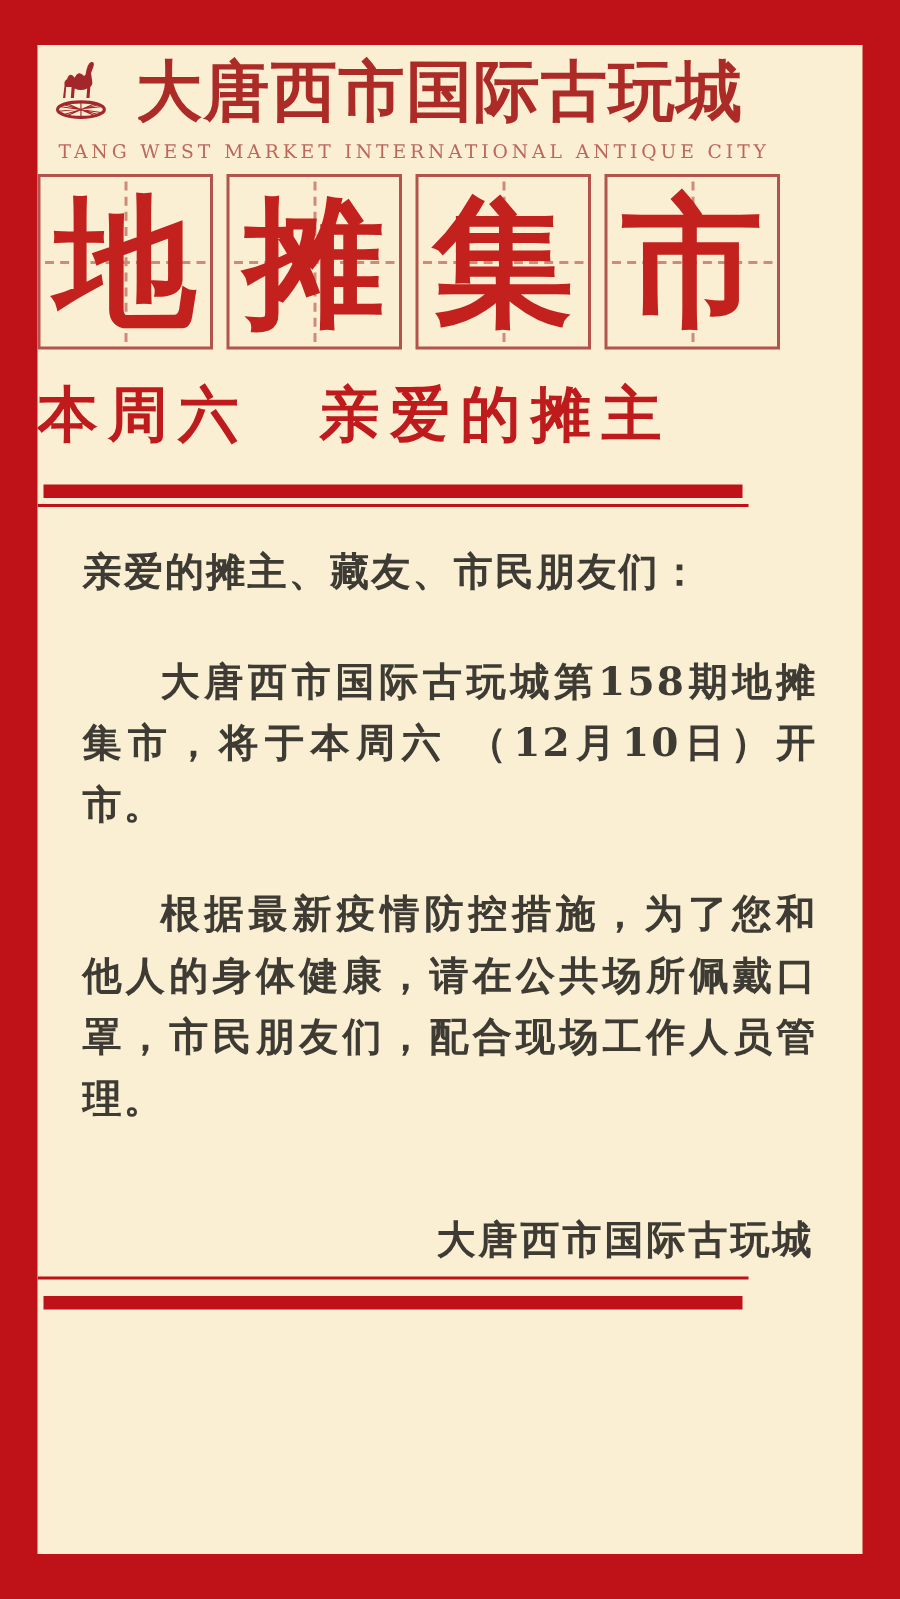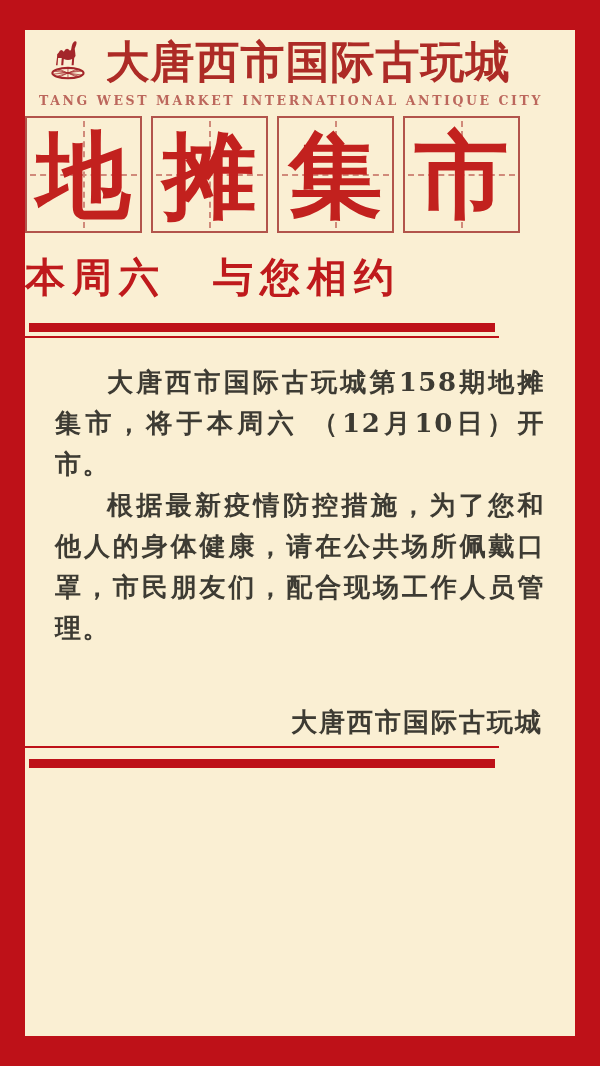--- a/index.html
+++ b/index.html
@@ -17,21 +17,21 @@
   
   .header{margin-top:2px;display:flex;flex-direction:column;align-items:center;}
   .title-row{display:flex;align-items:center;gap:10px;}
   .logo{width:52px;height:60px;flex:0 0 auto;}
   .cn-title{
     font-size:44px;font-weight:bold;color:var(--title-red,#ad2b26);
     letter-spacing:1px;line-height:56px;white-space:nowrap;
   }
   .en-title{
     font-size:12.5px;letter-spacing:2.6px;color:#bc675c;margin-top:1px;
-    transform:translateX(14px);white-space:nowrap;font-weight:bold;
+    transform:translateX(14px);white-space:nowrap;font-weight:normal;
   }
   
   .char-row{margin-top:8px;display:flex;gap:9px;}
   .char-box{
     width:117px;height:117px;border:2px solid #b2544b;box-sizing:border-box;
     position:relative;display:flex;align-items:center;justify-content:center;
   }
   .char-box .hline{position:absolute;left:3px;right:3px;top:50%;margin-top:-1px;border-top:2px dashed #d08a7a;}
   .char-box .vline{position:absolute;top:3px;bottom:3px;left:50%;margin-left:-1px;border-left:2px dashed #d08a7a;}
   .big-char{
@@ -49,21 +49,21 @@
   .bar-thin{width:474px;height:2px;background:var(--frame-red,#be1118);}
   .divider-top .bar-thin{margin-top:4px;}
   .divider-bottom{margin-top:6px;display:flex;flex-direction:column;align-items:center;}
   .divider-bottom .bar-thick{margin-top:11px;}
   
   .letter{width:100%;box-sizing:border-box;padding:0 30px;margin-top:24px;}
   .letter p{
     margin:0;font-size:26px;font-weight:bold;color:var(--ink,#3d3b33);
     line-height:41px;letter-spacing:1.5px;text-align:justify;
   }
-  .letter p.para{text-indent:2em;}
+  .letter p.para{text-indent:2em;margin-top:32px;}
   
   .signature{width:100%;box-sizing:border-box;padding:0 32px;margin-top:56px;text-align:right;}
   .signature div{font-size:26px;font-weight:bold;color:var(--ink,#3d3b33);line-height:35px;letter-spacing:2px;}
 </style>
 </head>
 <body style="--frame-red: #be1118; --char-red: #c2211e; --title-red: #ad2b26; --cream: #faefd3; --ink: #3d3b33;">
 
 <div class="frame">
   <div class="panel">
 
@@ -97,28 +97,29 @@
         <span class="vline"></span>
         <span class="big-char">集</span>
       </div>
       <div class="char-box">
         <span class="hline"></span>
         <span class="vline"></span>
         <span class="big-char">市</span>
       </div>
     </div>
 
-    <div class="tagline">本周六　与您相约</div>
+    <div class="tagline">本周六　亲爱的摊主</div>
 
     <div class="divider-top">
       <div class="bar-thick"></div>
       <div class="bar-thin"></div>
     </div>
 
     <div class="letter">
+      <p class="salutation">亲爱的摊主、藏友、市民朋友们：</p>
       <p class="para">大唐西市国际古玩城第158期地摊集市，将于本周六 （12月10日）开市。</p>
       <p class="para">根据最新疫情防控措施，为了您和他人的身体健康，请在公共场所佩戴口罩，市民朋友们，配合现场工作人员管理。</p>
     </div>
 
     <div class="signature">
       <div>大唐西市国际古玩城</div>
     </div>
 
     <div class="divider-bottom">
       <div class="bar-thin"></div>

